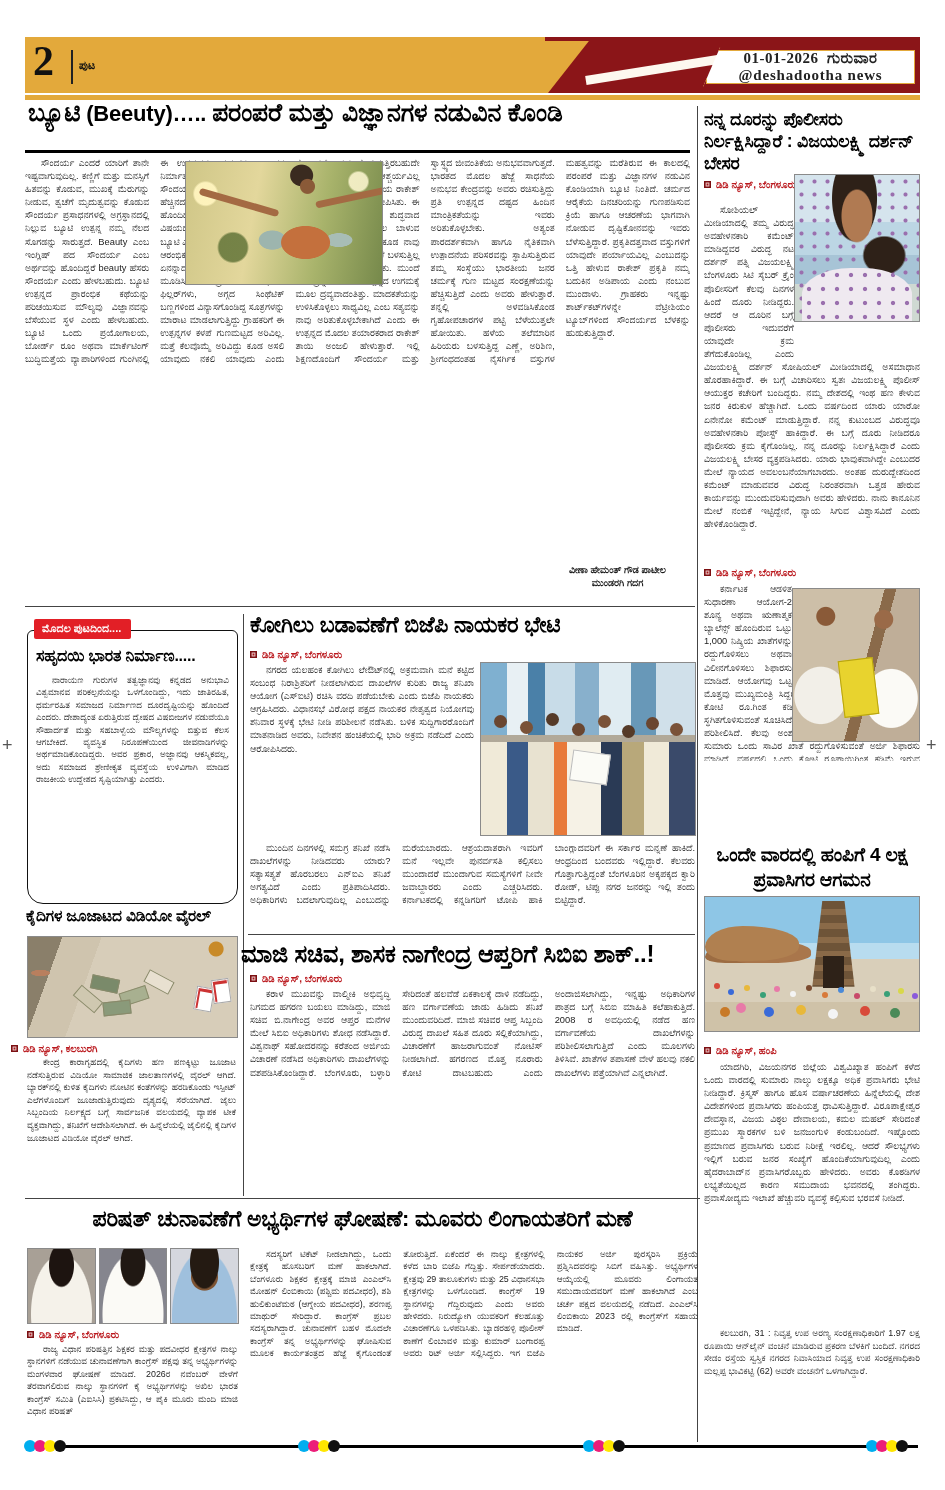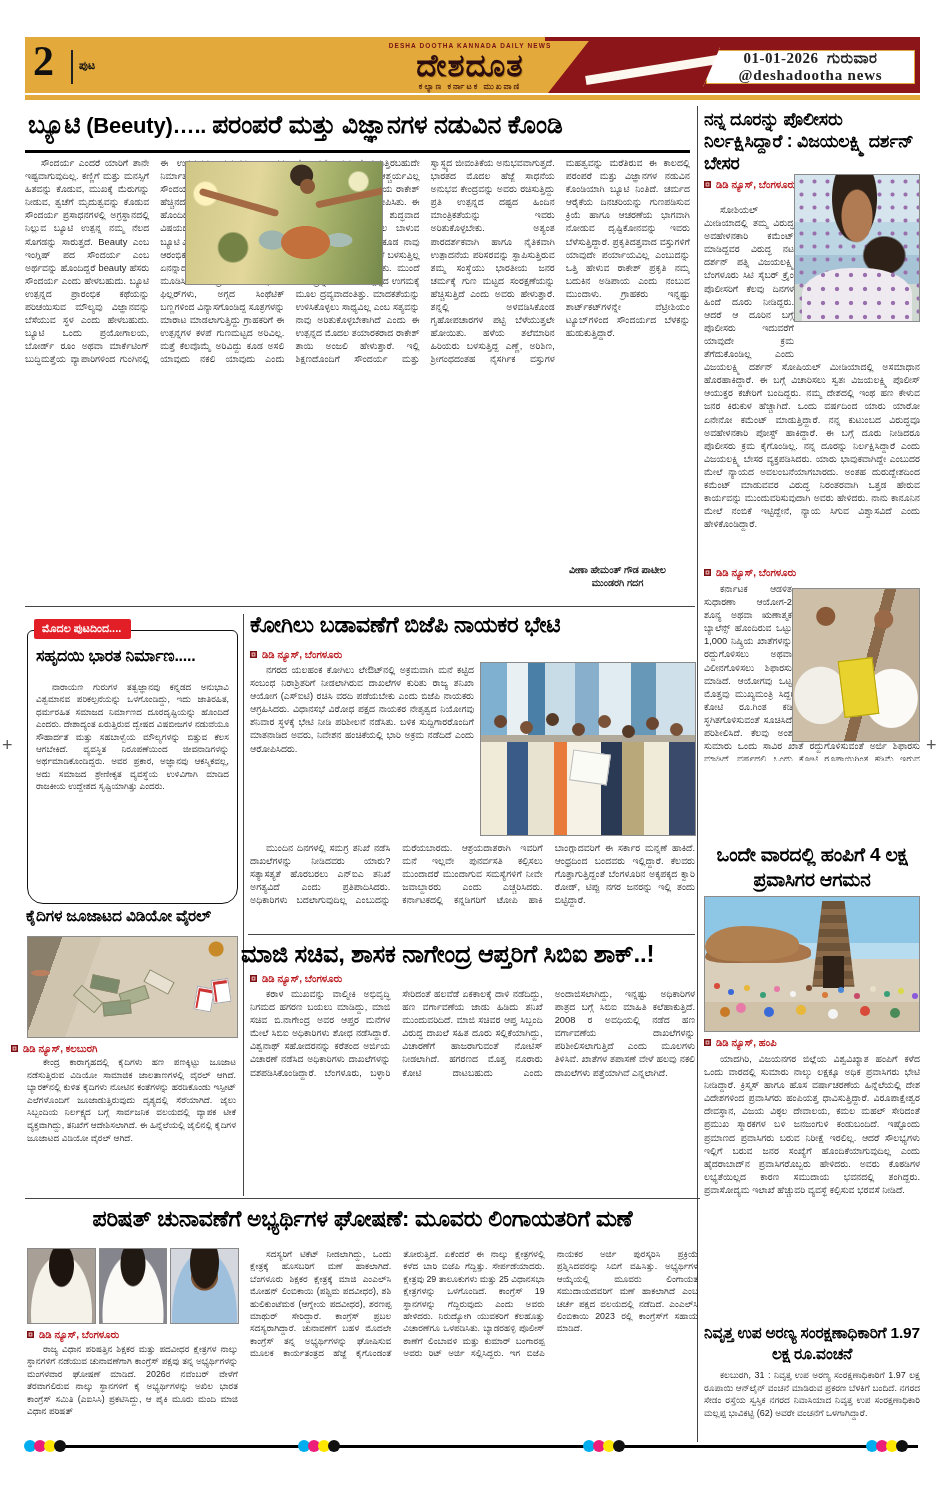--- a/index.html
+++ b/index.html
@@ -137,55 +137,50 @@
 
 <div>
   <div class="strip gold" style="left:25px;top:37px;width:520px"></div>
   <div class="strip maroon" style="left:545px;top:37px;width:375px"></div>
   <div class="band">
     <div class="wedge"></div>
     <div class="sliver"></div>
     <div class="pgnum">2</div>
     <div class="pgbar"></div>
     <div class="pglabel">ಪುಟ</div>
-    <div class="mastcenter">
-      <div class="mastsmall">DESHA DOOTHA KANNADA DAILY NEWS</div>
-      <div class="mastlogo">ದೇಶದೂತ</div>
-      <div class="masttag">ಕಲ್ಯಾಣ ಕರ್ನಾಟಕ ಮುಖವಾಣಿ</div>
-    </div>
     <div class="datepanel">
       <div class="dateline"><span>01-01-2026</span>&nbsp;&nbsp;<span>ಗುರುವಾರ</span></div>
       <div class="handleline">@deshadootha news</div>
     </div>
   </div>
   <div class="strip gold" style="left:25px;top:95px;width:895px;height:5px"></div>
 </div>
 
-<div class="abs hl" style="left:28px;top:110px;width:662px;font-size:25px">
+<div class="abs hl" style="left:28px;top:98px;width:662px;font-size:25px">
   <span>ಬ್ಯೂಟಿ</span><span style="font-size:22px;font-weight:600"> (Beeuty)….. </span><span>ಪರಂಪರೆ ಮತ್ತು ವಿಜ್ಞಾನಗಳ ನಡುವಿನ ಕೊಂಡಿ</span>
 </div>
 <div class="rule" style="left:25px;top:150px;width:665px;height:3px"></div>
 
 <div class="abs bt cols5" style="left:25px;top:157px;width:665px;height:444px;overflow:hidden">ಸೌಂದರ್ಯ ಎಂದರೆ ಯಾರಿಗೆ ತಾನೇ ಇಷ್ಟವಾಗುವುದಿಲ್ಲ. ಕಣ್ಣಿಗೆ ಮತ್ತು ಮನಸ್ಸಿಗೆ ಹಿತವನ್ನು ಕೊಡುವ, ಮುಖಕ್ಕೆ ಮೆರುಗನ್ನು ನೀಡುವ, ತ್ವಚೆಗೆ ಮೃದುತ್ವವನ್ನು ಕೊಡುವ ಸೌಂದರ್ಯ ಪ್ರಸಾಧನಗಳಲ್ಲಿ ಅಗ್ರಸ್ಥಾನದಲ್ಲಿ ನಿಲ್ಲುವ ಬ್ಯೂಟಿ ಉತ್ಪನ್ನ ನಮ್ಮ ನೆಲದ ಸೊಗಡನ್ನು ಸಾರುತ್ತದೆ. Beauty ಎಂಬ ಇಂಗ್ಲಿಷ್ ಪದ ಸೌಂದರ್ಯ ಎಂಬ ಅರ್ಥವನ್ನು ಹೊಂದಿದ್ದರೆ beauty ಹೆಸರು ಸೌಂದರ್ಯ ಎಂದು ಹೇಳಬಹುದು. ಬ್ಯೂಟಿ ಉತ್ಪನ್ನದ ಪ್ರಾರಂಭಿಕ ಕಥೆಯನ್ನು ಪರಿಚಯಿಸುವ ಮೌಲ್ಯವು ವಿಜ್ಞಾನವನ್ನು ಬೆಸೆಯುವ ಸ್ಥಳ ಎಂದು ಹೇಳಬಹುದು. ಬ್ಯೂಟಿ ಒಂದು ಪ್ರಯೋಗಾಲಯ, ಬೋರ್ಡ್ ರೂಂ ಅಥವಾ ಮಾರ್ಕೆಟಿಂಗ್ ಬುದ್ಧಿಮತ್ತೆಯ ವ್ಯಾಪಾರಿಗಳಿಂದ ಗುಂಗಿನಲ್ಲಿ ಈ ಉತ್ಪನ್ನವನ್ನು ತಯಾರಿಸಿಲ್ಲ. ಇವರ ನಿರ್ಮಾತೃಗಳ ಆಶಯ ಮೂಡಿಸಿದ ಸೌಂದರ್ಯದ ವಸ್ತುವು ಅದರ ಗಾತ್ರಕ್ಕಿಂತ ಹೆಚ್ಚಿನದನ್ನು ಗುಣವರ್ಧಿಸುವ ಶಕ್ತಿಯನ್ನು ಹೊಂದಿದೆ ಎಂಬ ಬೆರಗು ಅವರಲ್ಲಿ ವಿಷಯದ ಆಸಕ್ತಿಯನ್ನು ಮೂಡಿಸಿತು. ಬ್ಯೂಟಿ ಎಂಬ ಹೆಸರು ಬರುವ ಮೊದಲೇ ಈ ಆರಂಭಿಕ ನೆನಪುಗಳು ಈ ಕ್ಷೇತ್ರದಲ್ಲಿ ಏನನ್ನಾದರೂ ಮಾಡಲೇಬೇಕು ಎಂಬ ಛಲ ಮೂಡಿಸಿತು. ಪೆಟ್ರೋಲಿಯಂ ಆಧಾರಿತ ಫಿಲ್ಲರ್‌ಗಳು, ಅಗ್ಗದ ಸಿಂಥೆಟಿಕ್ ಬಣ್ಣಗಳಿಂದ ವಿನ್ಯಾಸಗೊಂಡಿದ್ದ ಸೂತ್ರಗಳನ್ನು ಮಾರಾಟ ಮಾಡಲಾಗುತ್ತಿದ್ದು ಗ್ರಾಹಕರಿಗೆ ಈ ಉತ್ಪನ್ನಗಳ ಕಳಪೆ ಗುಣಮಟ್ಟದ ಅರಿವಿಲ್ಲ. ಮತ್ತೆ ಕೆಲವೊಮ್ಮೆ ಅರಿವಿದ್ದು ಕೂಡ ಅಸಲಿ ಯಾವುದು ನಕಲಿ ಯಾವುದು ಎಂದು ಗೊತ್ತಾಗದೆ ಅಸ್ವಸ್ಥ ತೋರಿಸುತ್ತಿರಬಹುದೇ ಎಂಬ ಗುಮಾನಿ ಬಂದರೆ ಆಶ್ಚರ್ಯವಿಲ್ಲ ಅಲ್ಲವೇ? ಅಂತೆಯೇ ಈ ವಿಷಯ ರಾಕೇಶ್ ಅವರನ್ನು ಯೋಚಿಸಲು ಪ್ರೇರೇಪಿಸಿತು. ಈ ಪ್ರಕೃತಿಯು ನಮಗೆ ಅತ್ಯಂತ ಶುದ್ಧವಾದ ಶಕ್ತಿಯುತ ಮತ್ತು ಬಹುಕಾಲ ಬಾಳುವ ಪದಾರ್ಥಗಳನ್ನು ನೀಡಿದ್ದರೂ ಕೂಡ ನಾವು ಅವುಗಳನ್ನು ಸಮರ್ಥವಾಗಿ ಏಕೆ ಬಳಸುತ್ತಿಲ್ಲ ಎಂಬ ಪ್ರಶ್ನೆ ಅವರನ್ನು ಕಾಡಿತು. ಮುಂದೆ ಇದೇ ಪ್ರಶ್ನೆಯು ಅವರ ಉತ್ಪನ್ನದ ಉಗಮಕ್ಕೆ ಮೂಲ ದ್ರವ್ಯವಾದಂತಿತ್ತು. ಮಾದಕತೆಯನ್ನು ಉಳಿಸಿಕೊಳ್ಳಲು ಸಾಧ್ಯವಿಲ್ಲ ಎಂಬ ಸತ್ಯವನ್ನು ನಾವು ಅರಿತುಕೊಳ್ಳಬೇಕಾಗಿದೆ ಎಂದು ಈ ಉತ್ಪನ್ನದ ಮೊದಲ ತಯಾರಕರಾದ ರಾಕೇಶ್ ತಾಯಿ ಅಂಜಲಿ ಹೇಳುತ್ತಾರೆ. ಇಲ್ಲಿ ಶಿಕ್ಷಣದೊಂದಿಗೆ ಸೌಂದರ್ಯ ಮತ್ತು ಸ್ವಾಸ್ಥ್ಯದ ಜೀವಂತಿಕೆಯ ಅನುಭವವಾಗುತ್ತದೆ. ಭಾರತದ ಮೊದಲ ಹೆಜ್ಜೆ ಸಾಧನೆಯ ಅನುಭವ ಕೇಂದ್ರವನ್ನು ಅವರು ರಚಿಸುತ್ತಿದ್ದು ಪ್ರತಿ ಉತ್ಪನ್ನದ ದಷ್ಟದ ಹಿಂದಿನ ಮಾಂತ್ರಿಕತೆಯನ್ನು ಇವರು ಅರಿತುಕೊಳ್ಳಬೇಕು. ಅತ್ಯಂತ ಪಾರದರ್ಶಕವಾಗಿ ಹಾಗೂ ನೈತಿಕವಾಗಿ ಉತ್ಪಾದನೆಯ ಪರಿಸರವನ್ನು ಸ್ಥಾಪಿಸುತ್ತಿರುವ ತಮ್ಮ ಸಂಸ್ಥೆಯು ಭಾರತೀಯ ಜನರ ಚರ್ಮಕ್ಕೆ ಗುಣ ಮಟ್ಟದ ಸಂರಕ್ಷಣೆಯನ್ನು ಹೆಚ್ಚಿಸುತ್ತಿದೆ ಎಂದು ಅವರು ಹೇಳುತ್ತಾರೆ. ತನ್ನಲ್ಲಿ ಅಳವಡಿಸಿಕೊಂಡ ಗೃಹೋಪಚಾರಗಳ ಪಟ್ಟಿ ಬೆಳೆಯುತ್ತಲೇ ಹೋಯಿತು. ಹಳೆಯ ತಲೆಮಾರಿನ ಹಿರಿಯರು ಬಳಸುತ್ತಿದ್ದ ಎಣ್ಣೆ, ಅರಿಶಿಣ, ಶ್ರೀಗಂಧದಂತಹ ನೈಸರ್ಗಿಕ ವಸ್ತುಗಳ ಮಹತ್ವವನ್ನು ಮರೆತಿರುವ ಈ ಕಾಲದಲ್ಲಿ ಪರಂಪರೆ ಮತ್ತು ವಿಜ್ಞಾನಗಳ ನಡುವಿನ ಕೊಂಡಿಯಾಗಿ ಬ್ಯೂಟಿ ನಿಂತಿದೆ. ಚರ್ಮದ ಆರೈಕೆಯ ದಿನಚರಿಯನ್ನು ಗುಣಪಡಿಸುವ ಕ್ರಿಯೆ ಹಾಗೂ ಆಚರಣೆಯ ಭಾಗವಾಗಿ ನೋಡುವ ದೃಷ್ಟಿಕೋನವನ್ನು ಇವರು ಬೆಳೆಸುತ್ತಿದ್ದಾರೆ. ಪ್ರಕೃತಿದತ್ತವಾದ ವಸ್ತುಗಳಿಗೆ ಯಾವುದೇ ಪರ್ಯಾಯವಿಲ್ಲ ಎಂಬುದನ್ನು ಒತ್ತಿ ಹೇಳುವ ರಾಕೇಶ್ ಪ್ರಕೃತಿ ನಮ್ಮ ಬದುಕಿನ ಅಡಿಪಾಯ ಎಂದು ನಂಬುವ ಮುಂದಾಳು. ಗ್ರಾಹಕರು ಇನ್ನಷ್ಟು ಶಾರ್ಟ್‌ಕಟ್‌ಗಳನ್ನೇ ವೆಟ್ರೀಶಿಯಂ ಟ್ಯೂಬ್‌ಗಳಿಂದ ಸೌಂದರ್ಯದ ಬೆಳಕನ್ನು ಹುಡುಕುತ್ತಿದ್ದಾರೆ.</div>
 <div class="photo ph-beauty" style="left:185px;top:161px;width:196px;height:122px">
   <div class="arm" style="left:6%;top:30%;width:42%;transform:rotate(16deg)"></div>
   <div class="arm" style="left:66%;top:25%;width:42%;transform:rotate(-12deg)"></div>
 </div>
 <div class="signoff" style="left:545px;top:563px;width:145px">
   <div>ವೀಣಾ ಹೇಮಂತ್ ಗೌಡ ಪಾಟೀಲ</div>
   <div>ಮುಂಡರಗಿ ಗದಗ</div>
 </div>
 
 <div class="rule thin" style="left:25px;top:606px;width:670px;height:1px"></div>
 <div class="rule thin" style="left:243px;top:614px;width:1px;height:582px"></div>
 <div class="rule thin" style="left:697px;top:106px;width:1px;height:1336px"></div>
 
 <div class="fpbox">
   <div class="fplabel">ಮೊದಲ ಪುಟದಿಂದ....</div>
-  <div class="hl" style="margin:16px 8px 16px;font-size:16px">ಸಹೃದಯಿ ಭಾರತ ನಿರ್ಮಾಣ.....</div>
+  <div class="hl" style="margin:16px 8px 9px;font-size:16px">ಸಹೃದಯಿ ಭಾರತ ನಿರ್ಮಾಣ.....</div>
   <div class="bt" style="margin:0 8px;font-size:8.8px;line-height:12.4px;height:208px;overflow:hidden">ನಾರಾಯಣ ಗುರುಗಳ ತತ್ವಜ್ಞಾನವು ಕನ್ನಡದ ಅನುಭಾವಿ ವಿಶ್ವಮಾನವ ಪರಿಕಲ್ಪನೆಯನ್ನು ಒಳಗೊಂಡಿದ್ದು, ಇದು ಜಾತಿರಹಿತ, ಧರ್ಮರಹಿತ ಸಮಾಜದ ನಿರ್ಮಾಣದ ದೂರದೃಷ್ಟಿಯನ್ನು ಹೊಂದಿದೆ ಎಂದರು. ದೇಶಾದ್ಯಂತ ಏರುತ್ತಿರುವ ದ್ವೇಷದ ವಿಷಬೀಜಗಳ ನಡುವೆಯೂ ಸೌಹಾರ್ದತೆ ಮತ್ತು ಸಹಬಾಳ್ವೆಯ ಮೌಲ್ಯಗಳನ್ನು ಬಿತ್ತುವ ಕೆಲಸ ಆಗಬೇಕಿದೆ. ವ್ಯವಸ್ಥಿತ ನಿರೂಪಣೆಯಿಂದ ಜೀವನಾಡಿಗಳನ್ನು ಅರ್ಥಮಾಡಿಕೊಂಡಿದ್ದರು. ಅವರ ಪ್ರಕಾರ, ಅಜ್ಞಾನವು ಆಕಸ್ಮಿಕವಲ್ಲ, ಅದು ಸಮಾಜದ ಶ್ರೇಣೀಕೃತ ವ್ಯವಸ್ಥೆಯ ಉಳಿವಿಗಾಗಿ ಮಾಡಿದ ರಾಜಕೀಯ ಉದ್ದೇಶದ ಸೃಷ್ಟಿಯಾಗಿತ್ತು ಎಂದರು.</div>
 </div>
 
 <div class="abs hl" style="left:26px;top:907px;width:212px;font-size:15.5px">ಕೈದಿಗಳ ಜೂಜಾಟದ ವಿಡಿಯೋ ವೈರಲ್</div>
 <div class="photo ph-gamble" style="left:27px;top:936px;width:209px;height:100px">
   <div class="note" style="left:30%;top:40%;background:#7a8a6a;transform:rotate(12deg)"></div>
   <div class="note" style="left:44%;top:52%;background:#a8b090;transform:rotate(-18deg)"></div>
   <div class="note" style="left:56%;top:38%;background:#e8e0d0;transform:rotate(28deg)"></div>
   <div class="note" style="left:36%;top:64%;background:#8a9a7a;transform:rotate(-6deg)"></div>
   <div class="note" style="left:22%;top:55%;background:#cfc8b0;transform:rotate(40deg)"></div>
@@ -245,26 +240,25 @@
 </div>
 
 <div class="abs" style="left:704px;top:842px;width:216px">
   <div class="hl" style="font-size:19px;line-height:25px;text-align:center">ಒಂದೇ ವಾರದಲ್ಲಿ ಹಂಪಿಗೆ 4 ಲಕ್ಷ ಪ್ರವಾಸಿಗರ ಆಗಮನ</div>
   <div class="photo ph-hampi" style="position:relative;margin-top:4px;width:214px;height:134px">
     <div class="h-rocks"></div>
     <div class="h-gopuram"></div>
     <div class="h-door"></div>
     <div class="h-crowd"></div>
   </div>
-  <div class="byline" style="margin-top:4px"><span class="sq"></span><span>ಡಿಡಿ ನ್ಯೂಸ್, ಹಂಪಿ</span></div>
+  <div class="byline" style="margin-top:12px"><span class="sq"></span><span>ಡಿಡಿ ನ್ಯೂಸ್, ಹಂಪಿ</span></div>
   <div class="bt" style="margin-top:3px;height:264px;overflow:hidden">ಯಾದಗಿರಿ, ವಿಜಯನಗರ ಜಿಲ್ಲೆಯ ವಿಶ್ವವಿಖ್ಯಾತ ಹಂಪಿಗೆ ಕಳೆದ ಒಂದು ವಾರದಲ್ಲಿ ಸುಮಾರು ನಾಲ್ಕು ಲಕ್ಷಕ್ಕೂ ಅಧಿಕ ಪ್ರವಾಸಿಗರು ಭೇಟಿ ನೀಡಿದ್ದಾರೆ. ಕ್ರಿಸ್ಮಸ್ ಹಾಗೂ ಹೊಸ ವರ್ಷಾಚರಣೆಯ ಹಿನ್ನೆಲೆಯಲ್ಲಿ ದೇಶ ವಿದೇಶಗಳಿಂದ ಪ್ರವಾಸಿಗರು ಹಂಪಿಯತ್ತ ಧಾವಿಸುತ್ತಿದ್ದಾರೆ. ವಿರೂಪಾಕ್ಷೇಶ್ವರ ದೇವಸ್ಥಾನ, ವಿಜಯ ವಿಠ್ಠಲ ದೇವಾಲಯ, ಕಮಲ ಮಹಲ್ ಸೇರಿದಂತೆ ಪ್ರಮುಖ ಸ್ಮಾರಕಗಳ ಬಳಿ ಜನಜಂಗುಳಿ ಕಂಡುಬಂದಿದೆ. ಇಷ್ಟೊಂದು ಪ್ರಮಾಣದ ಪ್ರವಾಸಿಗರು ಬರುವ ನಿರೀಕ್ಷೆ ಇರಲಿಲ್ಲ. ಆದರೆ ಸೌಲಭ್ಯಗಳು ಇಲ್ಲಿಗೆ ಬರುವ ಜನರ ಸಂಖ್ಯೆಗೆ ಹೊಂದಿಕೆಯಾಗುವುದಿಲ್ಲ ಎಂದು ಹೈದರಾಬಾದ್‌ನ ಪ್ರವಾಸಿಗರೊಬ್ಬರು ಹೇಳಿದರು. ಅವರು ಕೊಠಡಿಗಳ ಲಭ್ಯತೆಯಿಲ್ಲದ ಕಾರಣ ಸಮುದಾಯ ಭವನದಲ್ಲಿ ತಂಗಿದ್ದರು. ಪ್ರವಾಸೋದ್ಯಮ ಇಲಾಖೆ ಹೆಚ್ಚುವರಿ ವ್ಯವಸ್ಥೆ ಕಲ್ಪಿಸುವ ಭರವಸೆ ನೀಡಿದೆ.</div>
 </div>
 
 <div class="abs" style="left:704px;top:1322px;width:216px">
-  <div class="hl" style="font-size:15.5px;line-height:21px;text-align:center">ನಿವೃತ್ತ ಉಪ ಅರಣ್ಯ ಸಂರಕ್ಷಣಾ­ಧಿಕಾರಿಗೆ 1.97 ಲಕ್ಷ ರೂ.ವಂಚನೆ</div>
   <div class="bt" style="margin-top:5px;height:72px;overflow:hidden;font-size:9px;line-height:12.6px">ಕಲಬುರಗಿ, 31 : ನಿವೃತ್ತ ಉಪ ಅರಣ್ಯ ಸಂರಕ್ಷಣಾಧಿಕಾರಿಗೆ 1.97 ಲಕ್ಷ ರೂಪಾಯಿ ಆನ್‌ಲೈನ್ ವಂಚನೆ ಮಾಡಿರುವ ಪ್ರಕರಣ ಬೆಳಕಿಗೆ ಬಂದಿದೆ. ನಗರದ ಸೇಡಂ ರಸ್ತೆಯ ಸ್ವಸ್ತಿಕ ನಗರದ ನಿವಾಸಿಯಾದ ನಿವೃತ್ತ ಉಪ ಸಂರಕ್ಷಣಾಧಿಕಾರಿ ಮಲ್ಲಪ್ಪ ಭಾವಿಕಟ್ಟಿ (62) ಅವರೇ ವಂಚನೆಗೆ ಒಳಗಾಗಿದ್ದಾರೆ.</div>
 </div>
 
 <div class="rule" style="left:30px;top:1445px;width:888px;height:3px"></div>
 <div class="cmyk" style="left:26px;top:1440px">
   <div class="dot d-c"></div>
     <div class="dot d-m"></div>
     <div class="dot d-y"></div>
     <div class="dot d-k"></div>
 </div>

